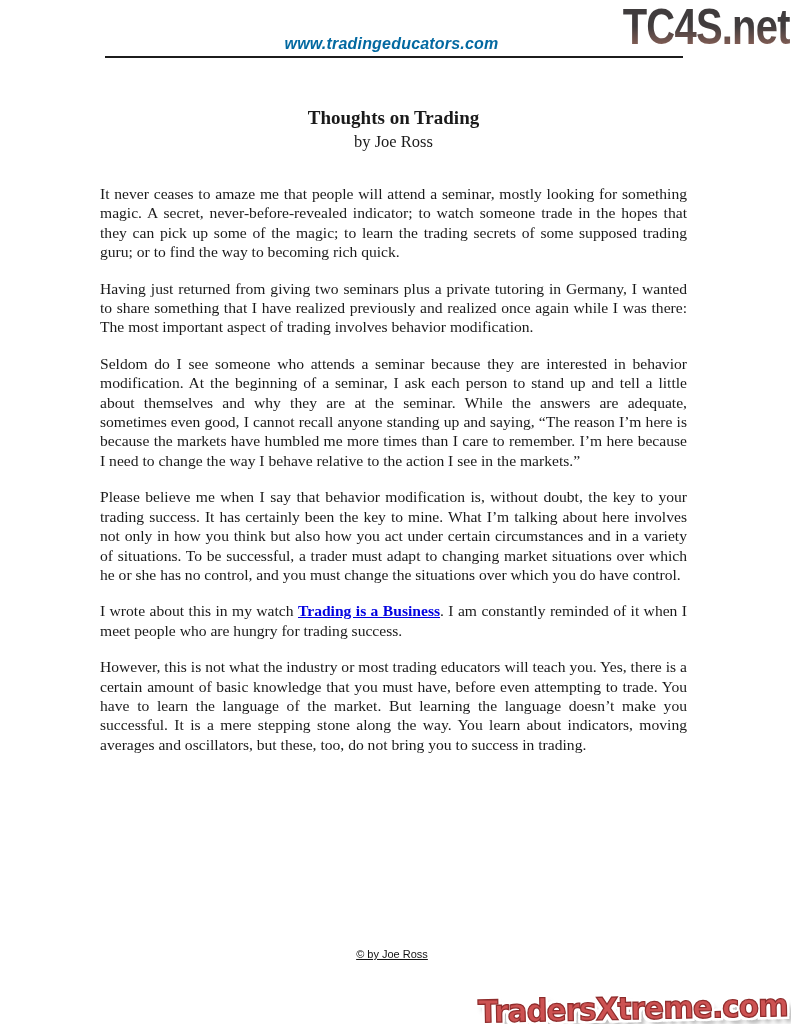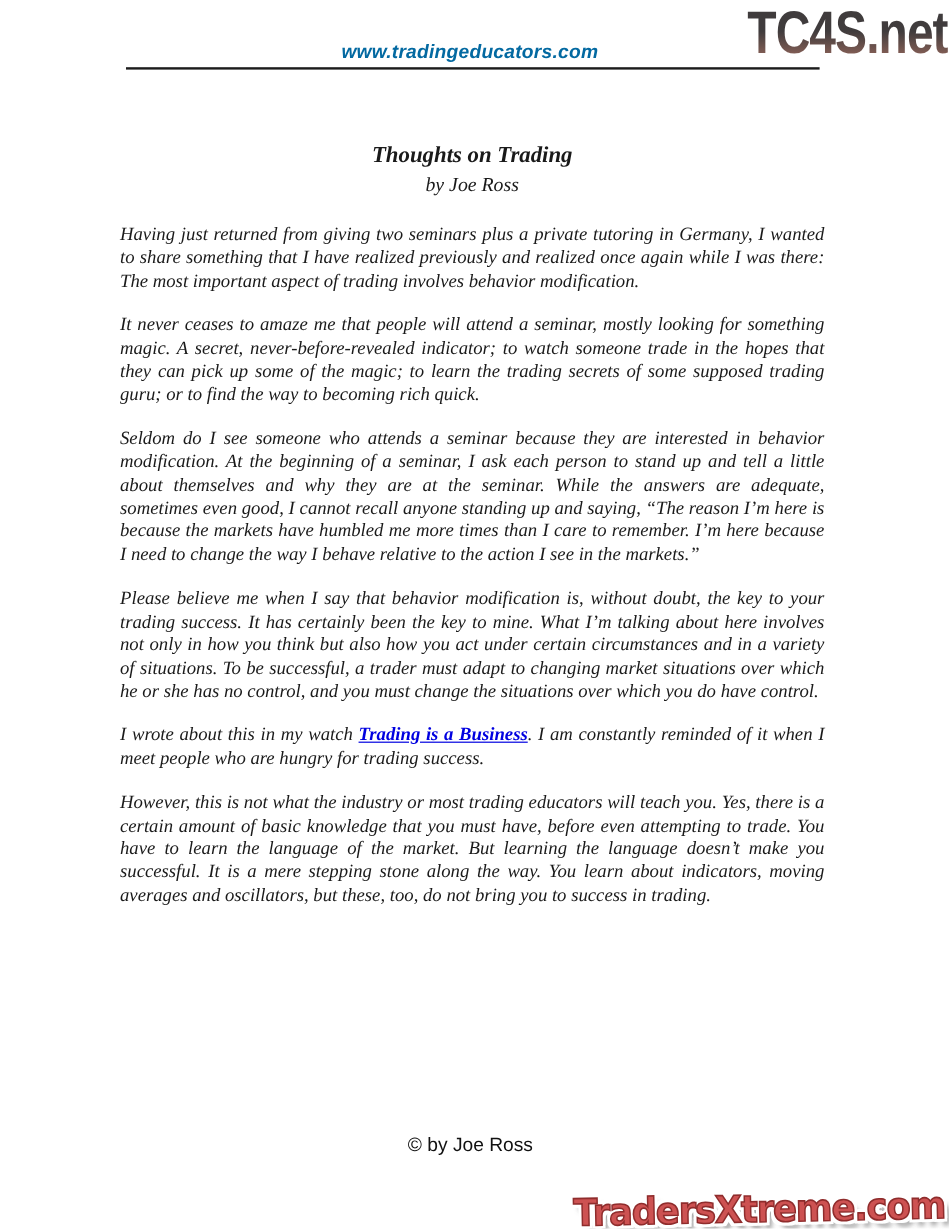--- a/index.html
+++ b/index.html
@@ -60,33 +60,32 @@
     top: 56px;
     width: 578px;
     height: 0;
     border-top: 2px solid var(--rule, #1c1c1c);
   }
 
   
   .article {
     position: absolute;
     left: 100px;
-    top: 118px;
+    top: 106px;
     width: 587px;
-    font-style: italic;
   }
   .title {
     margin: 0 0 2px 0;
     text-align: center;
     font-size: 19px;
     font-weight: bold;
     line-height: 24px;
   }
   .byline {
-    margin: 0 0 22px 0;
+    margin: 0 0 32px 0;
     text-align: center;
     font-size: 16.5px;
     line-height: 20px;
   }
   .article p {
     margin: 0 0 17px 0;
     font-size: 15.6px;
     line-height: 19.4px;
     text-align: justify;
   }
@@ -119,23 +118,24 @@
   }
 
   
   .footer {
     position: absolute;
     left: 100px;
     top: 948px;
     width: 584px;
     text-align: center;
     font-family: "Liberation Sans", sans-serif;
-    font-size: 16px;
+    font-size: 11px;
     line-height: 13.3px;
     color: #111;
+    text-decoration: underline;
   }
 
   
   .tradersxtreme {
     position: absolute;
     right: 3px;
     bottom: 2px;
     font-family: "DejaVu Sans", sans-serif;
     font-weight: bold;
     font-size: 31px;
@@ -163,22 +163,22 @@
   <div class="tc4s">TC4S.net</div>
 
   <div class="site-header">www.tradingeducators.com</div>
 
   <div class="header-rule"></div>
 
   <div class="article">
     <h1 class="title">Thoughts on Trading</h1>
     <div class="byline">by Joe Ross</div>
 
+    <p>It never ceases to amaze me that people will attend a seminar, mostly looking for something magic. A secret, never-before-revealed indicator; to watch someone trade in the hopes that they can pick up some of the magic; to learn the trading secrets of some supposed trading guru; or to find the way to becoming rich quick.</p>
     <p>Having just returned from giving two seminars plus a private tutoring in Germany, I wanted to share something that I have realized previously and realized once again while I was there: The most important aspect of trading involves behavior modification.</p>
-    <p>It never ceases to amaze me that people will attend a seminar, mostly looking for something magic. A secret, never-before-revealed indicator; to watch someone trade in the hopes that they can pick up some of the magic; to learn the trading secrets of some supposed trading guru; or to find the way to becoming rich quick.</p>
     <p>Seldom do I see someone who attends a seminar because they are interested in behavior modification. At the beginning of a seminar, I ask each person to stand up and tell a little about themselves and why they are at the seminar. While the answers are adequate, sometimes even good, I cannot recall anyone standing up and saying, “The reason I’m here is because the markets have humbled me more times than I care to remember. I’m here because I need to change the way I behave relative to the action I see in the markets.”</p>
     <p>Please believe me when I say that behavior modification is, without doubt, the key to your trading success. It has certainly been the key to mine. What I’m talking about here involves not only in how you think but also how you act under certain circumstances and in a variety of situations. To be successful, a trader must adapt to changing market situations over which he or she has no control, and you must change the situations over which you do have control.</p>
 
     <p><span>I wrote about this in my watch </span><a class="book-link">Trading is a Business</a><span>. I am constantly reminded of it when I meet people who are hungry for trading success.</span></p>
 
     <p>However, this is not what the industry or most trading educators will teach you. Yes, there is a certain amount of basic knowledge that you must have, before even attempting to trade. You have to learn the language of the market. But learning the language doesn’t make you successful. It is a mere stepping stone along the way. You learn about indicators, moving averages and oscillators, but these, too, do not bring you to success in trading.</p>
   </div>
 
 
   <div class="footer">

